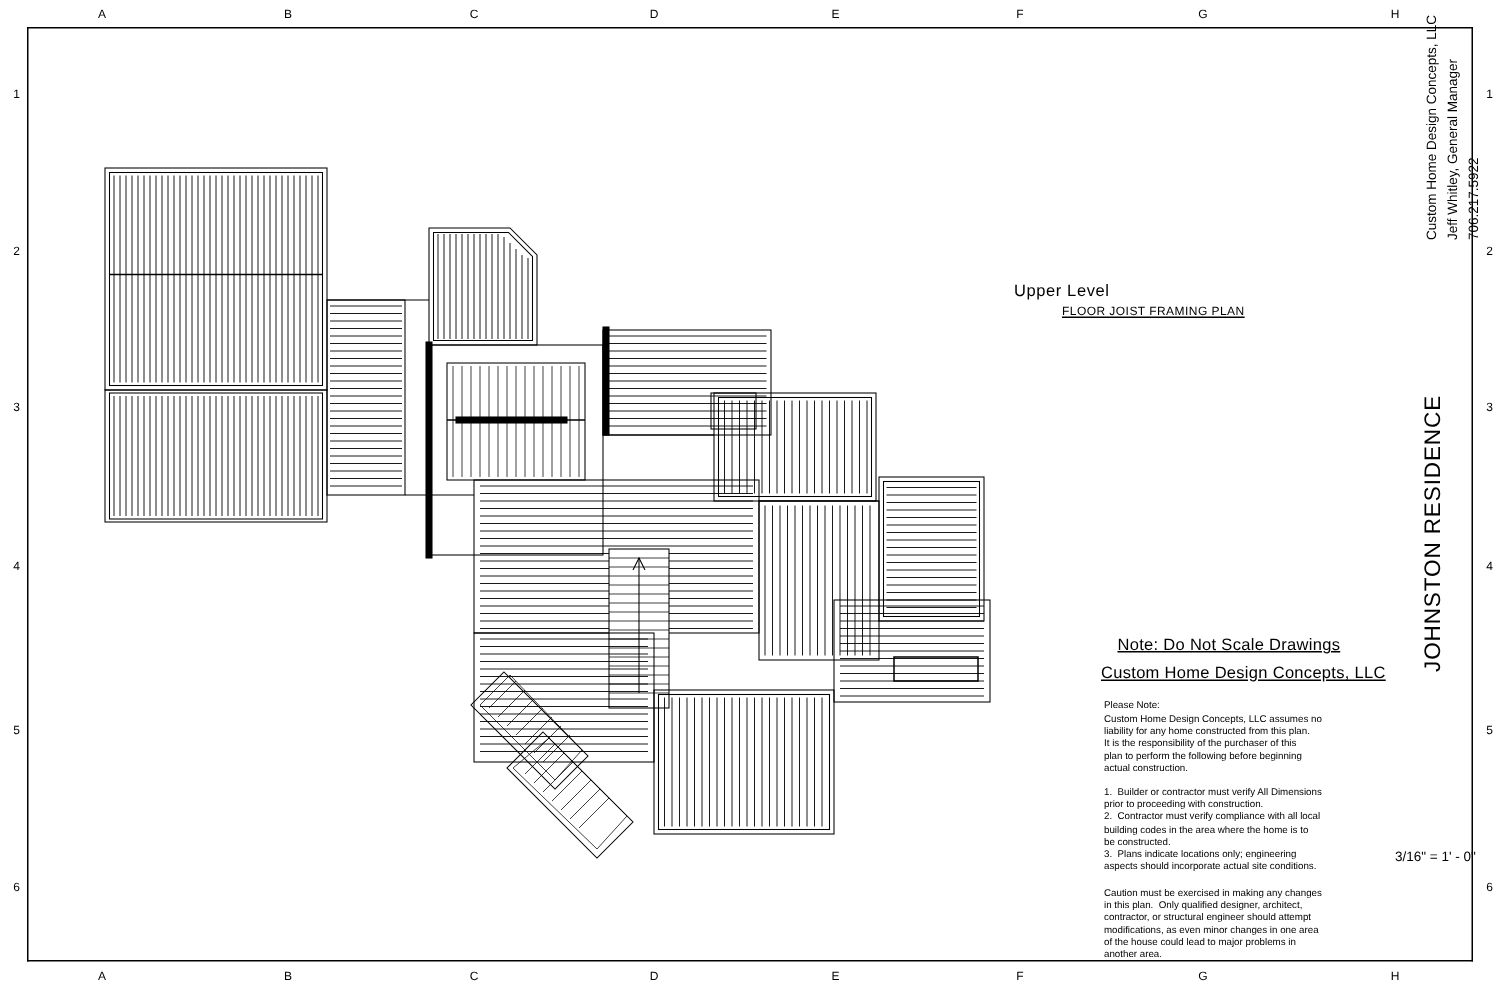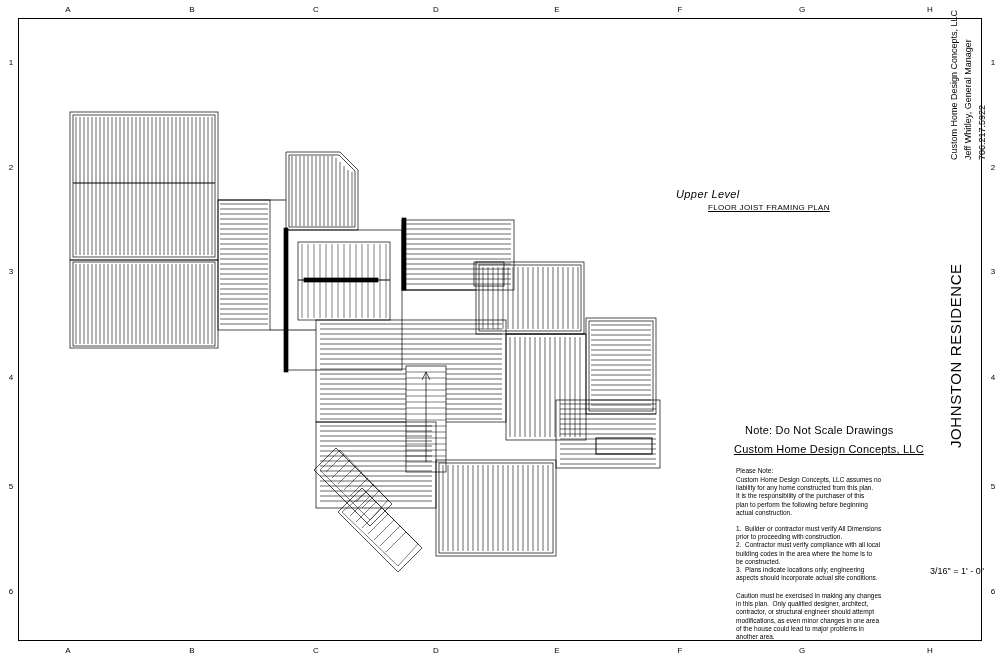--- a/index.html
+++ b/index.html
@@ -48,36 +48,36 @@
   .txt {
     position: absolute;
     color: #000000;
     white-space: pre;
   }
   .title-upper {
     left: 676px;
     top: 188px;
     font-size: 11px;
     letter-spacing: 0.4px;
-    font-style: italic;
   }
   .title-sub {
     left: 676px;
     top: 203px;
     font-size: 8px;
     letter-spacing: 0.3px;
     text-decoration: underline;
     padding-left: 32px;
   }
 
   .note-head {
     left: 745px;
     top: 424px;
     font-size: 11px;
     letter-spacing: 0.2px;
+    text-decoration: underline;
   }
   .note-company {
     left: 734px;
     top: 443px;
     font-size: 11px;
     letter-spacing: 0.2px;
     text-decoration: underline;
   }
 
   .plsnote-title {

